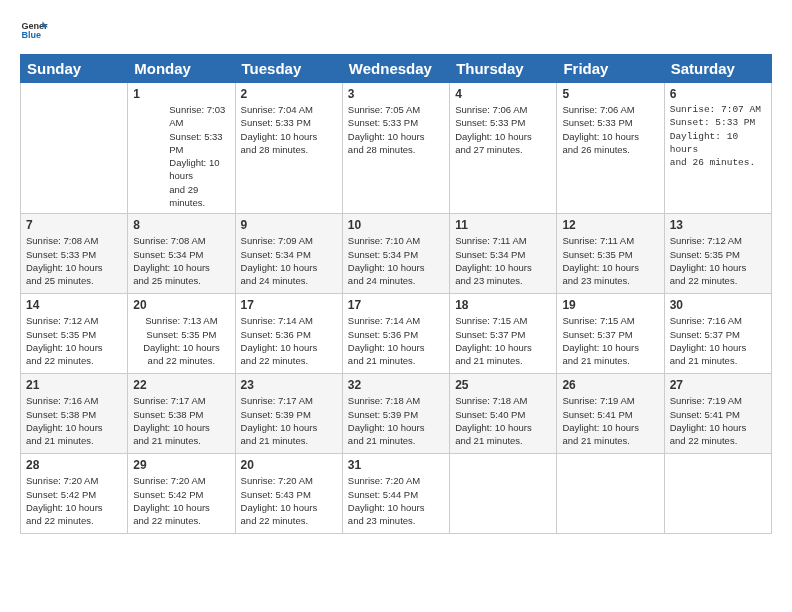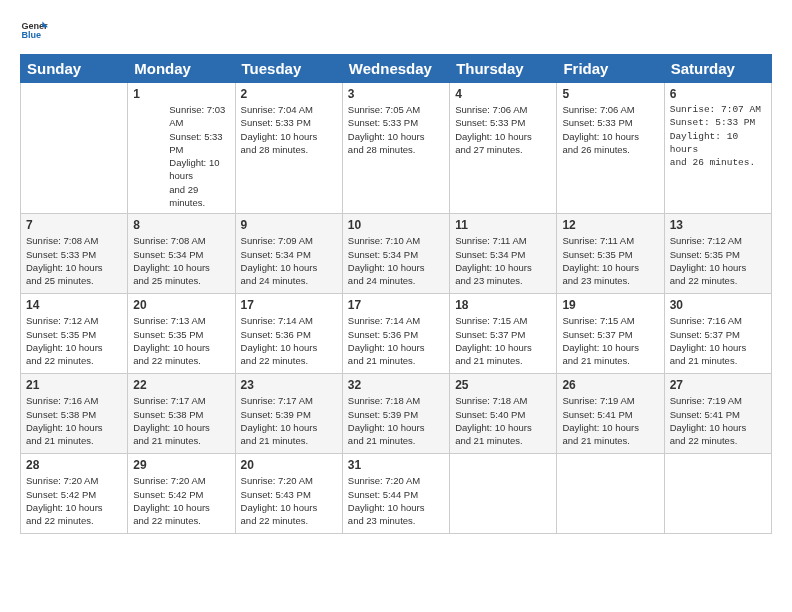--- a/index.html
+++ b/index.html
@@ -216,21 +216,21 @@
         <tr>
           <td>
             <span class="day-num">14</span>
             <div class="day-info" style="white-space: pre-line;">Sunrise: 7:12 AM
 Sunset: 5:35 PM
 Daylight: 10 hours
 and 22 minutes.</div>
           </td>
           <td>
             <span class="day-num">20</span>
-            <div class="day-info" style="white-space: pre-line;">Sunrise: 7:13 AM
+            <div class="day-info" style="white-space: pre-line; text-align: center;">Sunrise: 7:13 AM
 Sunset: 5:35 PM
 Daylight: 10 hours
 and 22 minutes.</div>
           </td>
           <td>
             <span class="day-num">17</span>
             <div class="day-info" style="white-space: pre-line;">Sunrise: 7:14 AM
 Sunset: 5:36 PM
 Daylight: 10 hours
 and 22 minutes.</div>

